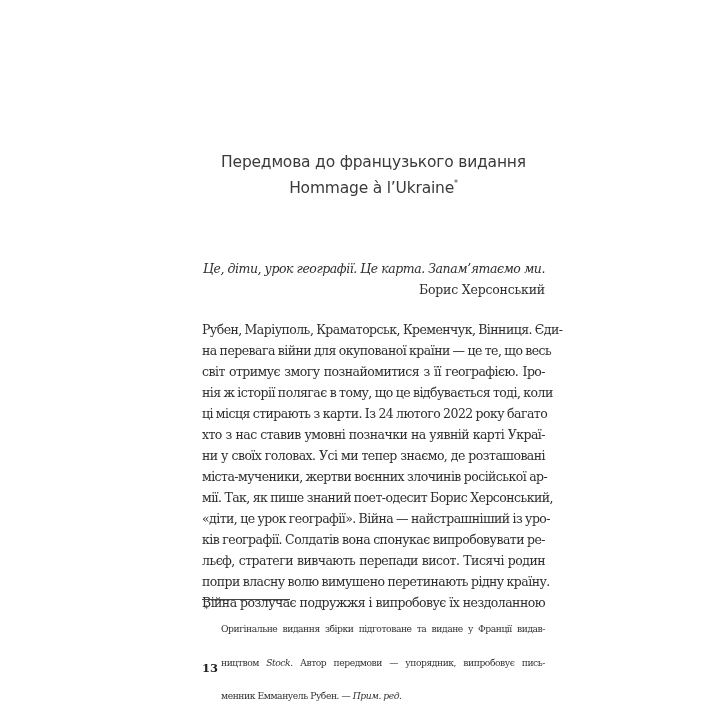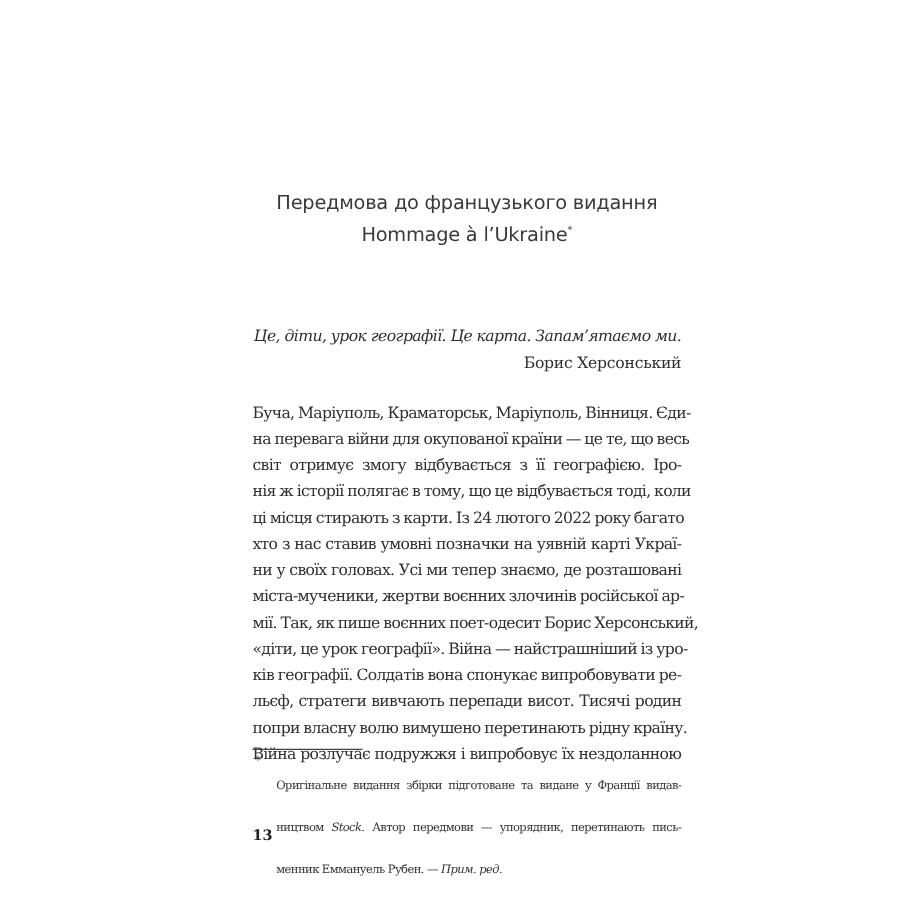--- a/index.html
+++ b/index.html
@@ -132,42 +132,42 @@
     <span class="line">Передмова до французького видання</span>
     <span class="line"><span>Hommage à l’Ukraine</span><sup>*</sup></span>
   </div>
 
   <div class="epigraph">
     <span class="quote">Це, діти, урок географії. Це карта. Запам’ятаємо ми.</span>
     <span class="author">Борис Херсонський</span>
   </div>
 
   <div class="body-text">
-    <span class="line">Буча, Маріуполь, Краматорськ, Маріуполь, Вінниця. Єди-</span>
+    <span class="line">Рубен, Маріуполь, Краматорськ, Кременчук, Вінниця. Єди-</span>
     <span class="line">на перевага війни для окупованої країни — це те, що весь</span>
-    <span class="line">світ отримує змогу відбувається з її географією. Іро-</span>
+    <span class="line">світ отримує змогу познайомитися з її географією. Іро-</span>
     <span class="line">нія ж історії полягає в тому, що це відбувається тоді, коли</span>
     <span class="line">ці місця стирають з карти. Із 24 лютого 2022 року багато</span>
     <span class="line">хто з нас ставив умовні позначки на уявній карті Украї-</span>
     <span class="line">ни у своїх головах. Усі ми тепер знаємо, де розташовані</span>
     <span class="line">міста-мученики, жертви воєнних злочинів російської ар-</span>
-    <span class="line">мії. Так, як пише воєнних поет-одесит Борис Херсонський,</span>
+    <span class="line">мії. Так, як пише знаний поет-одесит Борис Херсонський,</span>
     <span class="line">«діти, це урок географії». Війна — найстрашніший із уро-</span>
     <span class="line">ків географії. Солдатів вона спонукає випробовувати ре-</span>
     <span class="line">льєф, стратеги вивчають перепади висот. Тисячі родин</span>
     <span class="line">попри власну волю вимушено перетинають рідну країну.</span>
     <span class="line last-line">Війна розлучає подружжя і випробовує їх нездоланною</span>
   </div>
 
   <div class="footnote-rule"></div>
 
   <div class="footnote">
     <span class="marker">*</span>
     <div class="fn-text">
       <span class="fn-line">Оригінальне видання збірки підготоване та видане у Франції видав-</span>
-      <span class="fn-line"><span>ництвом </span><em>Stock</em><span>. Автор передмови — упорядник, перетинають пись-</span></span>
+      <span class="fn-line"><span>ництвом </span><em>Stock</em><span>. Автор передмови — упорядник, випробовує пись-</span></span>
       <span class="fn-line last"><span>менник Еммануель Рубен. — </span><em>Прим. ред.</em></span>
     </div>
   </div>
 
   <div class="page-number">13</div>
 
 </div>
 
 </body></html>

